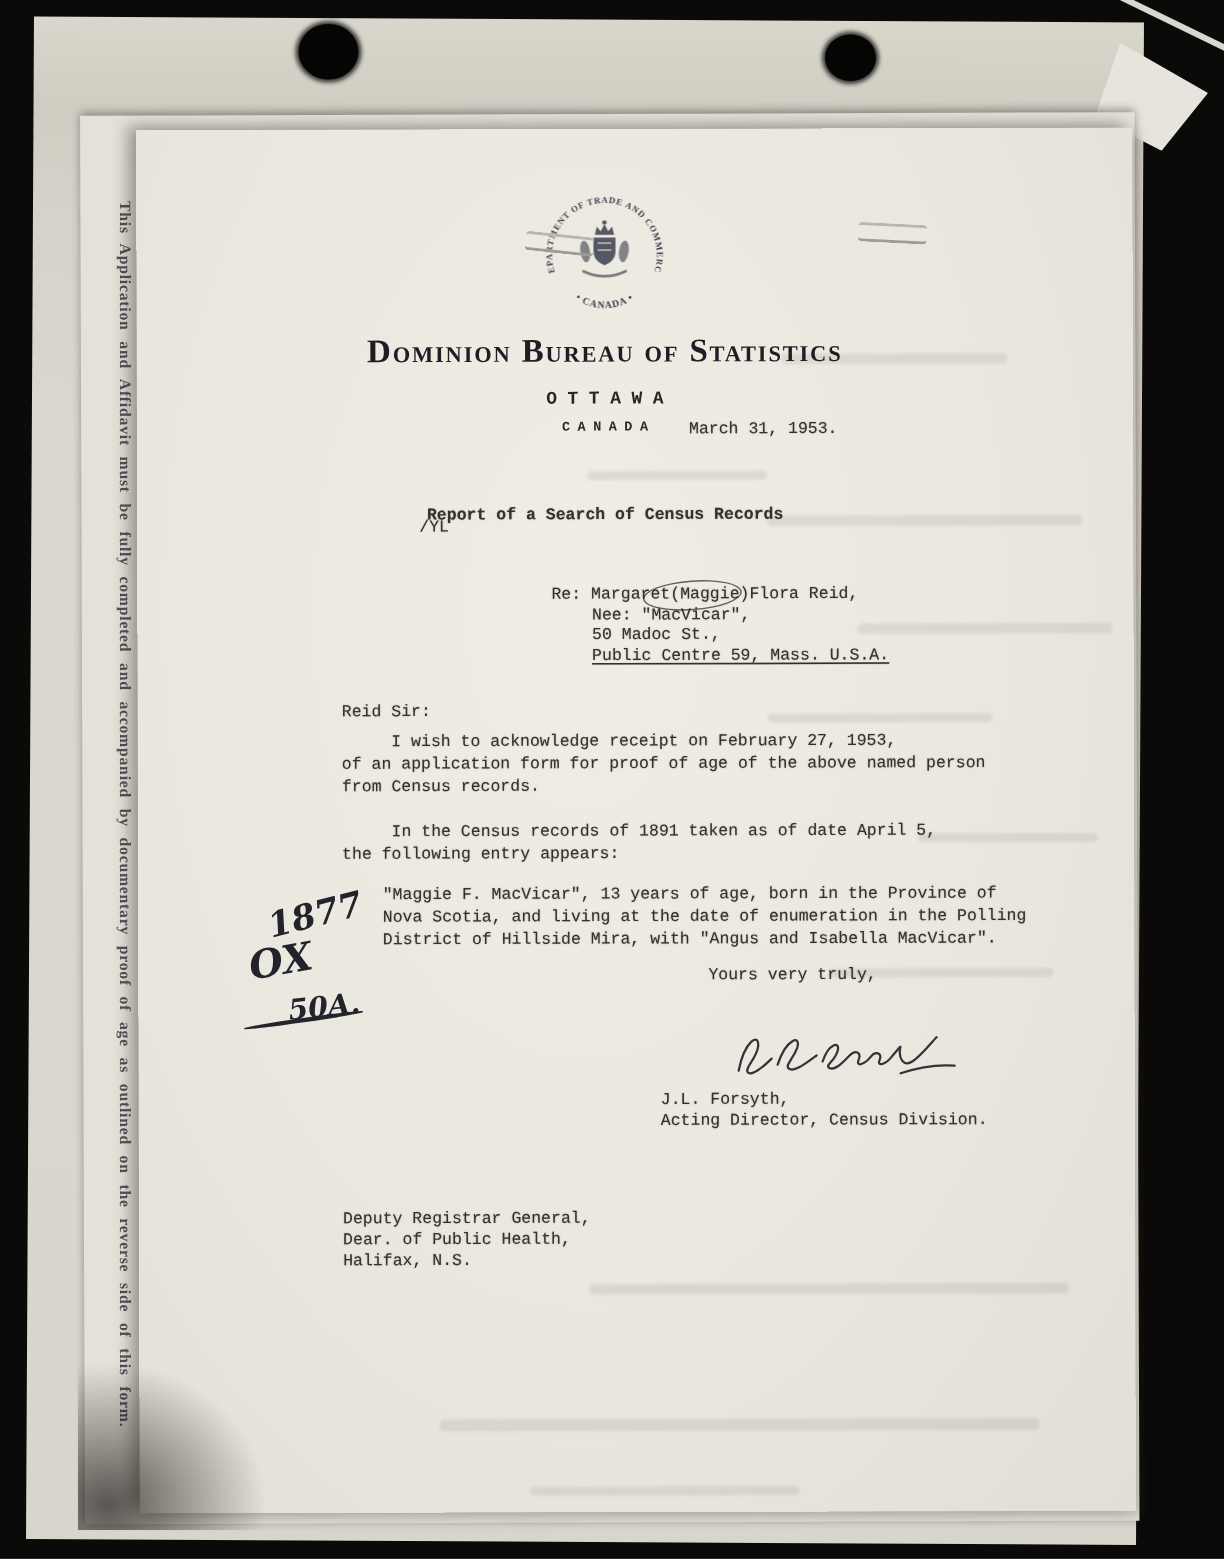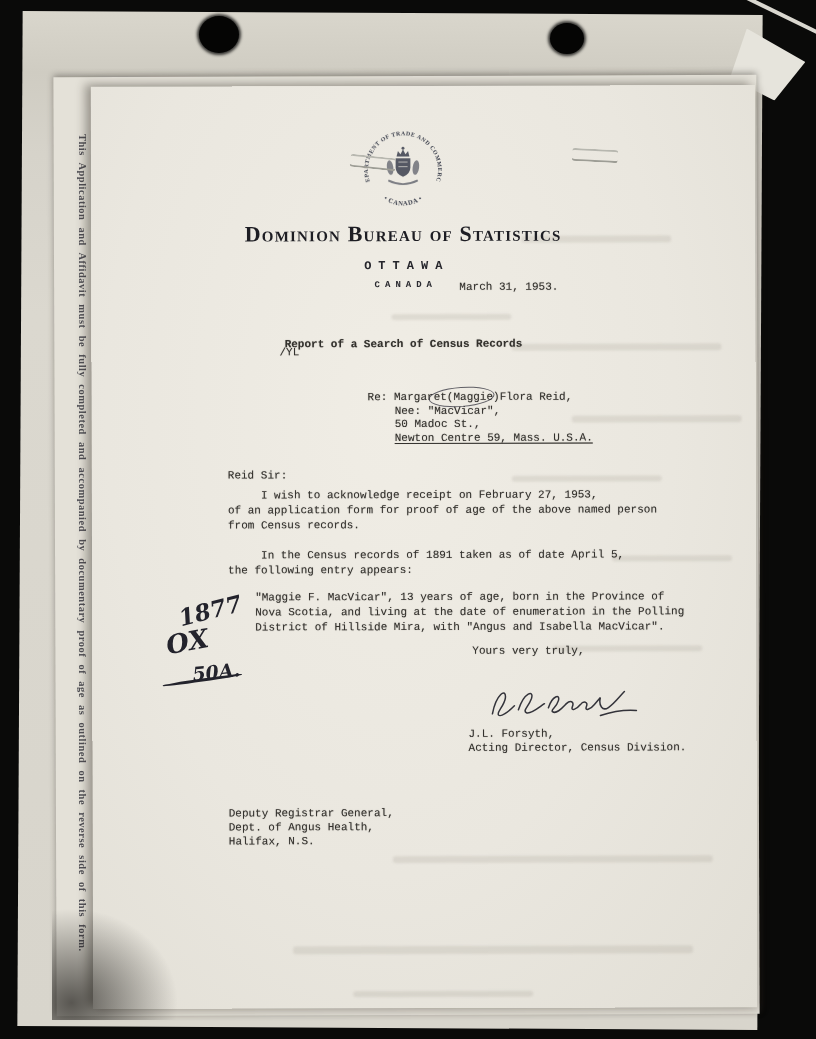--- a/index.html
+++ b/index.html
@@ -72,21 +72,21 @@
   .re-indent { margin-left:27px; }
   .re-underline { text-decoration:underline; text-underline-offset:2px; }
   .pen-oval { position:absolute; left:337px; top:301px; width:64px; height:18px;
     border:1.6px solid rgba(35,35,48,.7); border-radius:50%; transform:rotate(-4deg); }
   .salutation { left:136px; top:382px; }
   .para1 { left:136px; top:402px; }
   .para2 { left:136px; top:462px; }
   .census { left:163px; top:504px; }
   .closing { left:380px; top:558px; }
   .signature-svg { position:absolute; left:390px; top:596px; width:160px; height:46px; }
-  .signer { left:376px; top:642px; line-height:13.5px; }
+  .signer { left:348px; top:642px; line-height:13.5px; }
   .recipient { left:136px; top:720px; line-height:14px; }
   
   .hw { position:absolute; font-family:"DejaVu Serif", serif; font-style:italic;
     font-weight:700; color:#23232c; }
   .hw-1877 { left:86px; top:516px; font-size:23px; transform:rotate(-14deg); }
   .hw-ox   { left:74px; top:548px; font-size:26px; transform:rotate(-10deg); }
   .hw-50a  { left:100px; top:578px; font-size:19px; transform:rotate(-6deg); }
   .hw-swoosh { position:absolute; left:70px; top:592px; width:80px; height:2.5px;
     background:#23232c; border-radius:60%; transform:rotate(-8deg); }
   
@@ -154,21 +154,21 @@
       <div class="country">CANADA</div>
 
       <div class="tw date">March 31, 1953.</div>
       <div class="tw ref">/YL</div>
       <div class="tw centered subject">Report of a Search of Census Records</div>
 
       <div class="re-block">
         <div class="re-line">Re: Margaret(Maggie)Flora Reid,</div>
         <div class="re-line re-indent">Nee: "MacVicar",</div>
         <div class="re-line re-indent">50 Madoc St.,</div>
-        <div class="re-line re-indent re-underline">Newton Centre 59, Mass. U.S.A.</div>
+        <div class="re-line re-indent re-underline">Public Centre 59, Mass. U.S.A.</div>
       </div>
       <div class="pen-oval"></div>
 
       <div class="tw salutation">Reid Sir:</div>
       <div class="tw para1">     I wish to acknowledge receipt on February 27, 1953,
 of an application form for proof of age of the above named person
 from Census records.</div>
       <div class="tw para2">     In the Census records of 1891 taken as of date April 5,
 the following entry appears:</div>
       <div class="tw census">"Maggie F. MacVicar", 13 years of age, born in the Province of
@@ -187,21 +187,21 @@
                  M66,26 C70,14 78,12 76,19 C74,26 68,28 70,30 C74,33 80,26 84,22
                  C88,18 92,20 90,25 C88,30 94,28 98,23 C101,19 106,20 104,25
                  C102,30 108,28 112,23 L118,16 C116,24 120,30 126,26
                  C132,22 138,14 142,10 M118,34 C130,30 142,28 154,29" fill="none" stroke="#1f1f28" stroke-width="1.5" stroke-linecap="round" opacity=".9"></path>
       </svg>
 
       <div class="tw signer"><span class="tw" style="position:static">J.L. Forsyth,</span>
 <span class="tw" style="position:static">Acting Director, Census Division.</span></div>
 
       <div class="tw recipient">Deputy Registrar General,
-Dept. of Angus Health,
+Dear. of Public Health,
 Halifax, N.S.</div>
     </div>
   </div>
 
   <div class="clip clip1"></div>
   <div class="clip clip2"></div>
   <div class="corner-shadow"></div>
 </div>
 
 </body></html>

